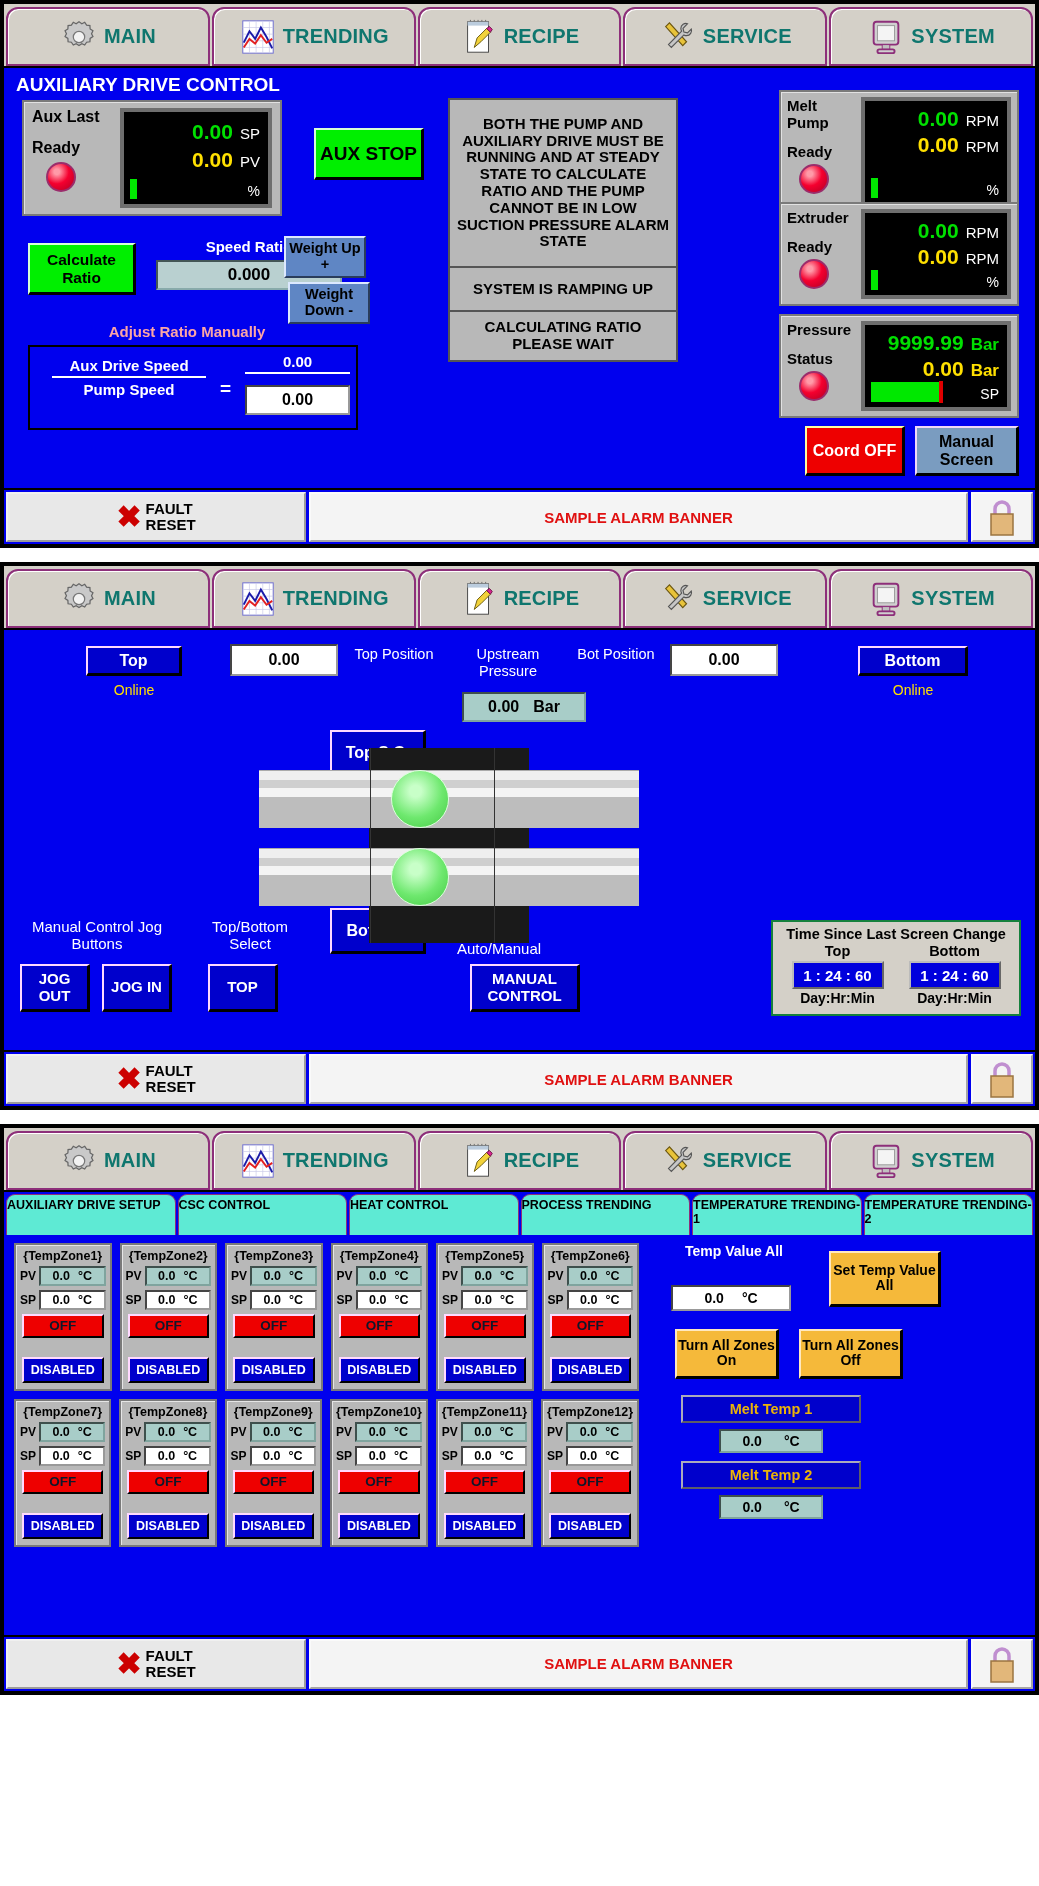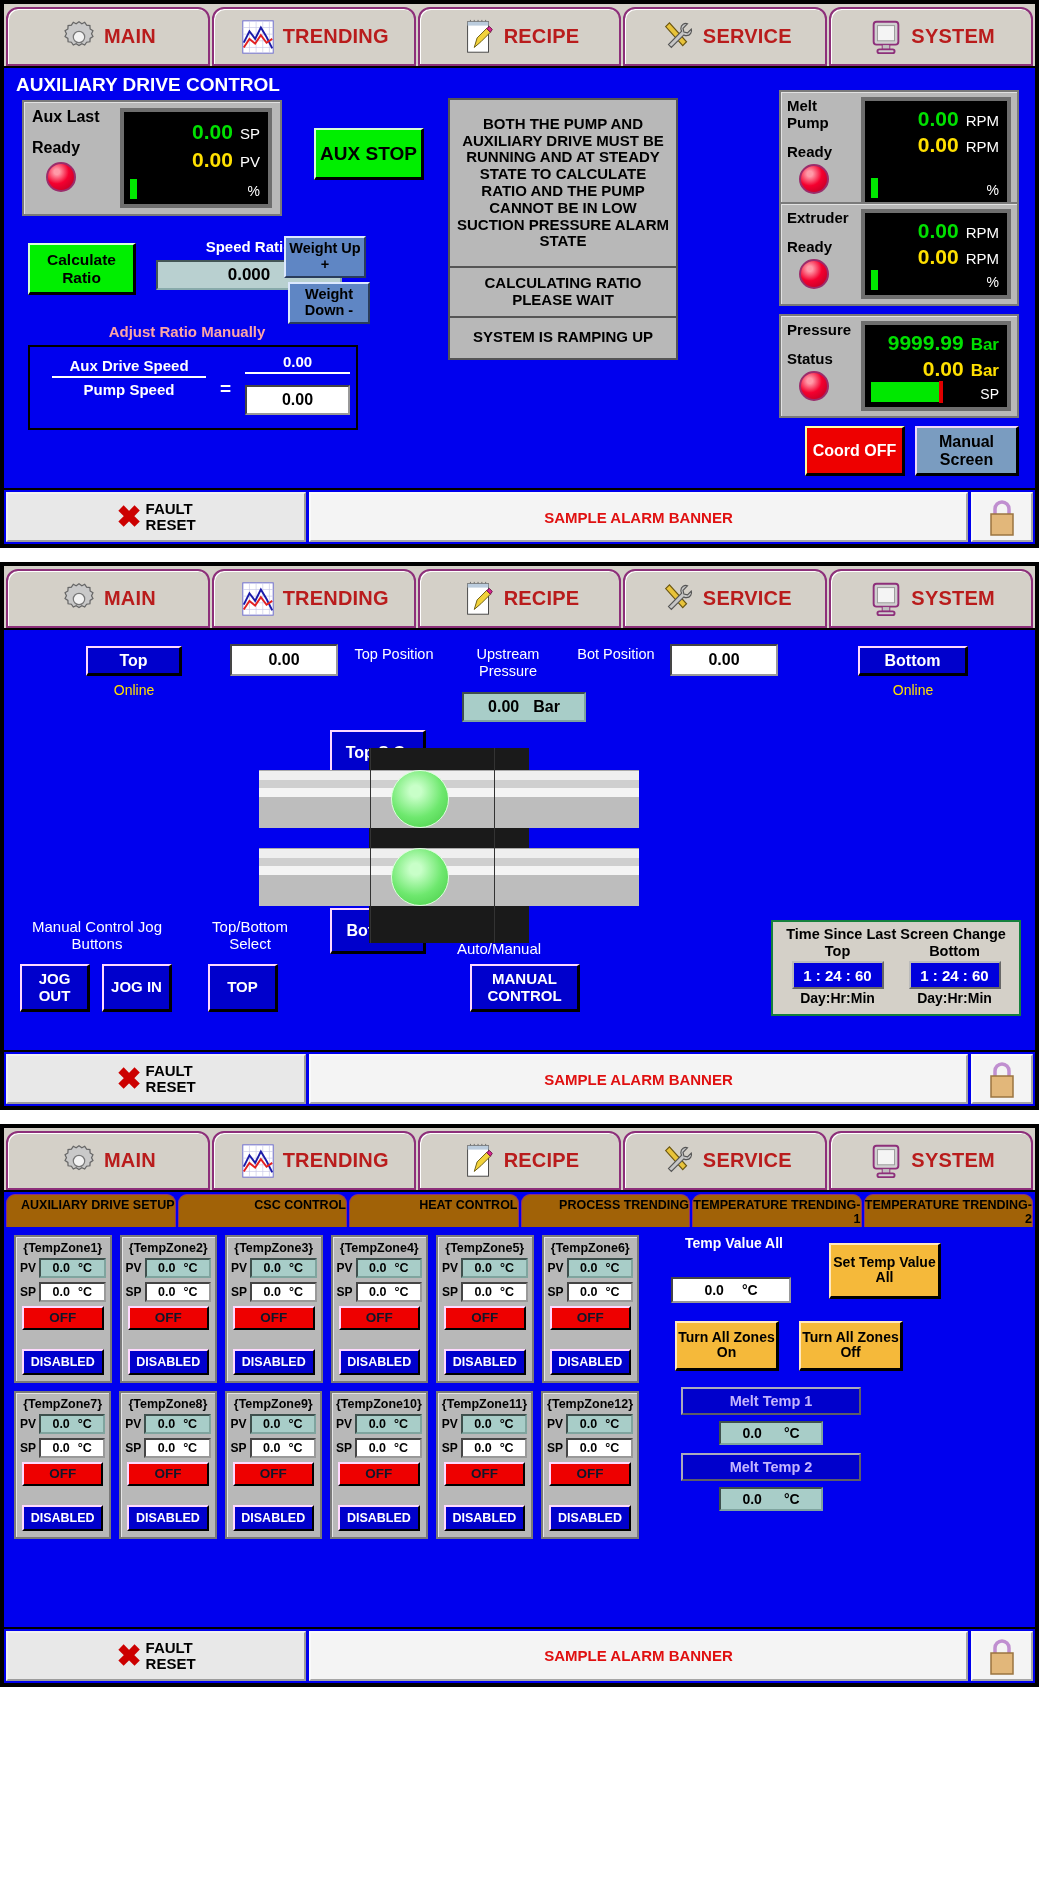--- a/index.html
+++ b/index.html
@@ -11,29 +11,29 @@
   .screen { width:1039px; border:4px solid #000; background:#0000ee; margin-bottom:14px; position:relative; }
   .screen:last-child { margin-bottom:0; }
 
   
   .navbar { display:flex; background:#d4d0c8; height:64px; padding:3px 2px 0 2px; gap:2px; border-bottom:2px solid #000; }
   .navtab {
     flex:1; background:#d4d0c8; border:2px solid #8d2f7a;
     border-radius:12px 12px 0 0; display:flex; align-items:center;
     justify-content:center; gap:6px; box-shadow:inset 1px 1px 0 #fff;
   }
-  .navtab .nlabel { font-size:20px; font-weight:bold; color:#b91c1c; letter-spacing:.2px; }
+  .navtab .nlabel { font-size:20px; font-weight:bold; color:#0f766e; letter-spacing:.2px; }
   .navicon { width:38px; height:38px; display:block; }
 
   
   .subtabs { display:flex; background:#0000ee; padding:2px 2px 0 2px; gap:2px; }
   .subtab {
-    flex:1; background:#a16207; border:1px solid #8d2f7a; border-bottom:none;
-    border-radius:9px 9px 0 0; text-align:right; font-size:12.5px;
-    font-weight:bold; line-height:1.15; padding:3px 0 0; color:#000;
+    flex:1; background:#5eead4; border:1px solid #8d2f7a; border-bottom:none;
+    border-radius:9px 9px 0 0; text-align:left; font-size:12.5px;
+    font-weight:bold; line-height:1.15; padding:3px 0 8px; color:#000;
   }
 
   
   .footer { display:flex; background:#0000ee; height:56px; padding:2px; gap:3px; border-top:2px solid #000; }
   .fault-btn {
     width:300px; background:#e8e8e8; border:2px outset #f0f0f0;
     display:flex; align-items:center; justify-content:center; gap:4px;
   }
   .fault-x { font-size:30px; font-weight:bold; color:#cc0000; line-height:.8; font-family:"Liberation Sans",sans-serif;}
   .fault-txt { font-size:15px; font-weight:bold; color:#000; line-height:1.05; }
@@ -173,21 +173,21 @@
   .tvlabel { position:absolute; left:20px; top:0; width:130px; text-align:center; color:#fff;
     font-size:14px; font-weight:bold; line-height:1.15; }
   .tvinput { position:absolute; left:22px; top:42px; width:120px; height:26px; background:#fff;
     border:2px inset #999; display:flex; align-items:center; justify-content:center; gap:18px;
     font-size:14px; font-weight:bold; color:#000; }
   .orbtn { background:#f5b93a; border-top:2px solid #ffe8c0; border-left:2px solid #ffe8c0;
     border-right:3px solid #000; border-bottom:3px solid #000;
     display:flex; align-items:center; justify-content:center; text-align:center;
     font-size:14px; font-weight:bold; color:#000; line-height:1.12; }
   .mtbtn { background:#0000cc; border:2px outset #aab; display:flex; align-items:center;
-    justify-content:center; color:#c4b5fd; font-size:14.5px; font-weight:bold; }
+    justify-content:center; color:#eab308; font-size:14.5px; font-weight:bold; }
   .mtval { background:#a8cdc8; border:2px inset #7fa49e; display:flex; align-items:center;
     justify-content:center; gap:22px; font-size:14px; font-weight:bold; color:#000; }
 </style>
 </head>
 <body>
 
 <div class="screen">
 
   <div class="navbar">
     <div class="navtab">
@@ -279,22 +279,22 @@
         <div class="line"></div>
         <div class="den">Pump Speed</div>
       </div>
       <div class="eqs">=</div>
       <div class="fr-top">0.00</div>
       <div class="fr-bot">0.00</div>
     </div>
 
     <div class="mbox">
       <div class="seg" style="min-height:168px;display:flex;align-items:center;justify-content:center;">BOTH THE PUMP AND AUXILIARY DRIVE MUST BE RUNNING AND AT STEADY STATE TO CALCULATE RATIO AND THE PUMP CANNOT BE IN LOW SUCTION PRESSURE ALARM STATE</div>
+      <div class="seg" style="min-height:44px;display:flex;align-items:center;justify-content:center;">SYSTEM IS RAMPING UP</div>
       <div class="seg" style="min-height:48px;display:flex;align-items:center;justify-content:center;">CALCULATING RATIO PLEASE WAIT</div>
-      <div class="seg" style="min-height:44px;display:flex;align-items:center;justify-content:center;">SYSTEM IS RAMPING UP</div>
     </div>
 
     <div class="panel-gray rpanel" style="top:22px;height:124px;">
       <div class="rpl">
         <div class="t1">Melt Pump</div>
         <div class="t2">Ready</div>
         <div class="led" style="margin-top:4px;margin-left:12px;"></div>
       </div>
       <div class="lcd" style="flex:1;height:100%;padding-top:6px;">
         <div class="lcd-row">

